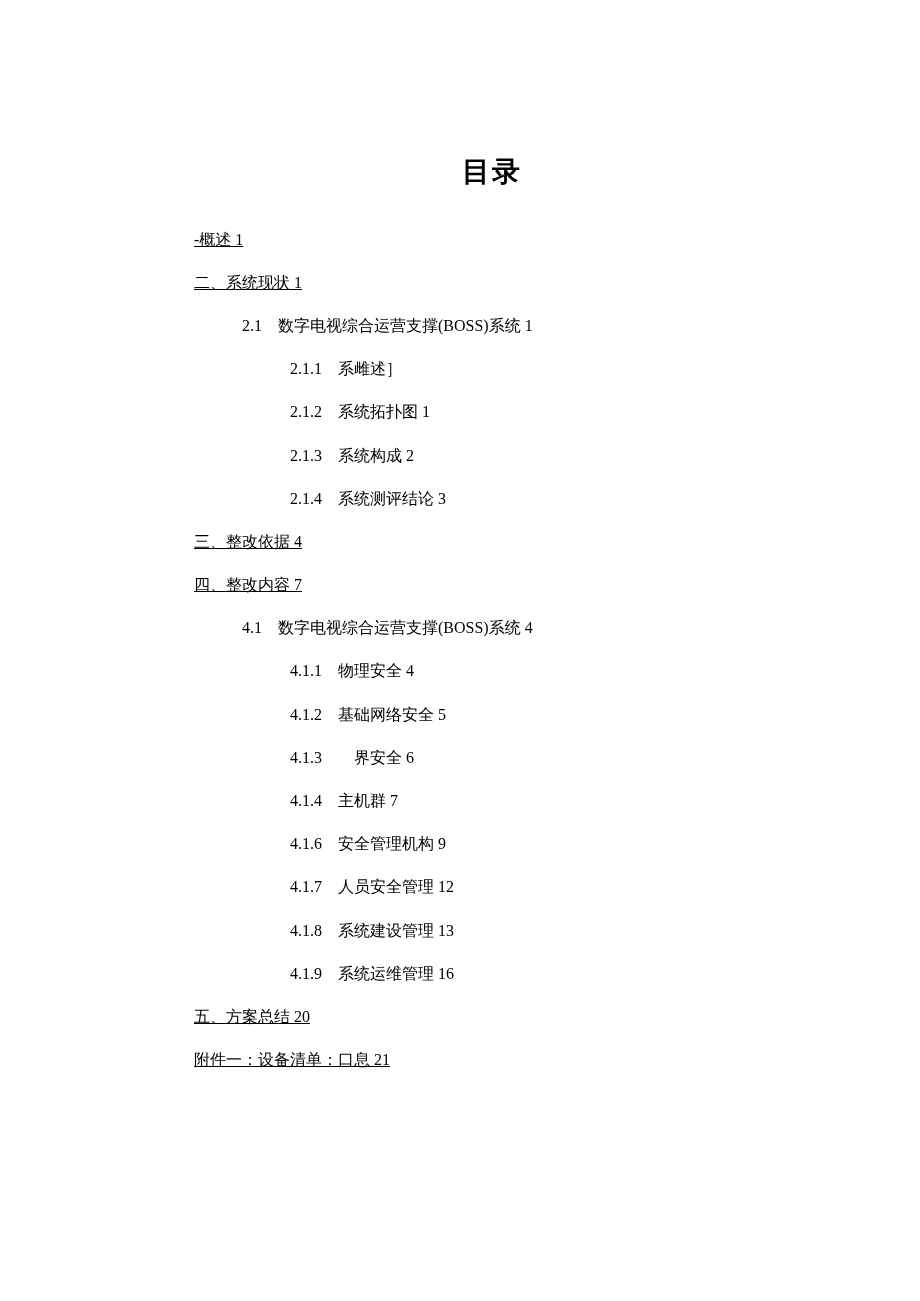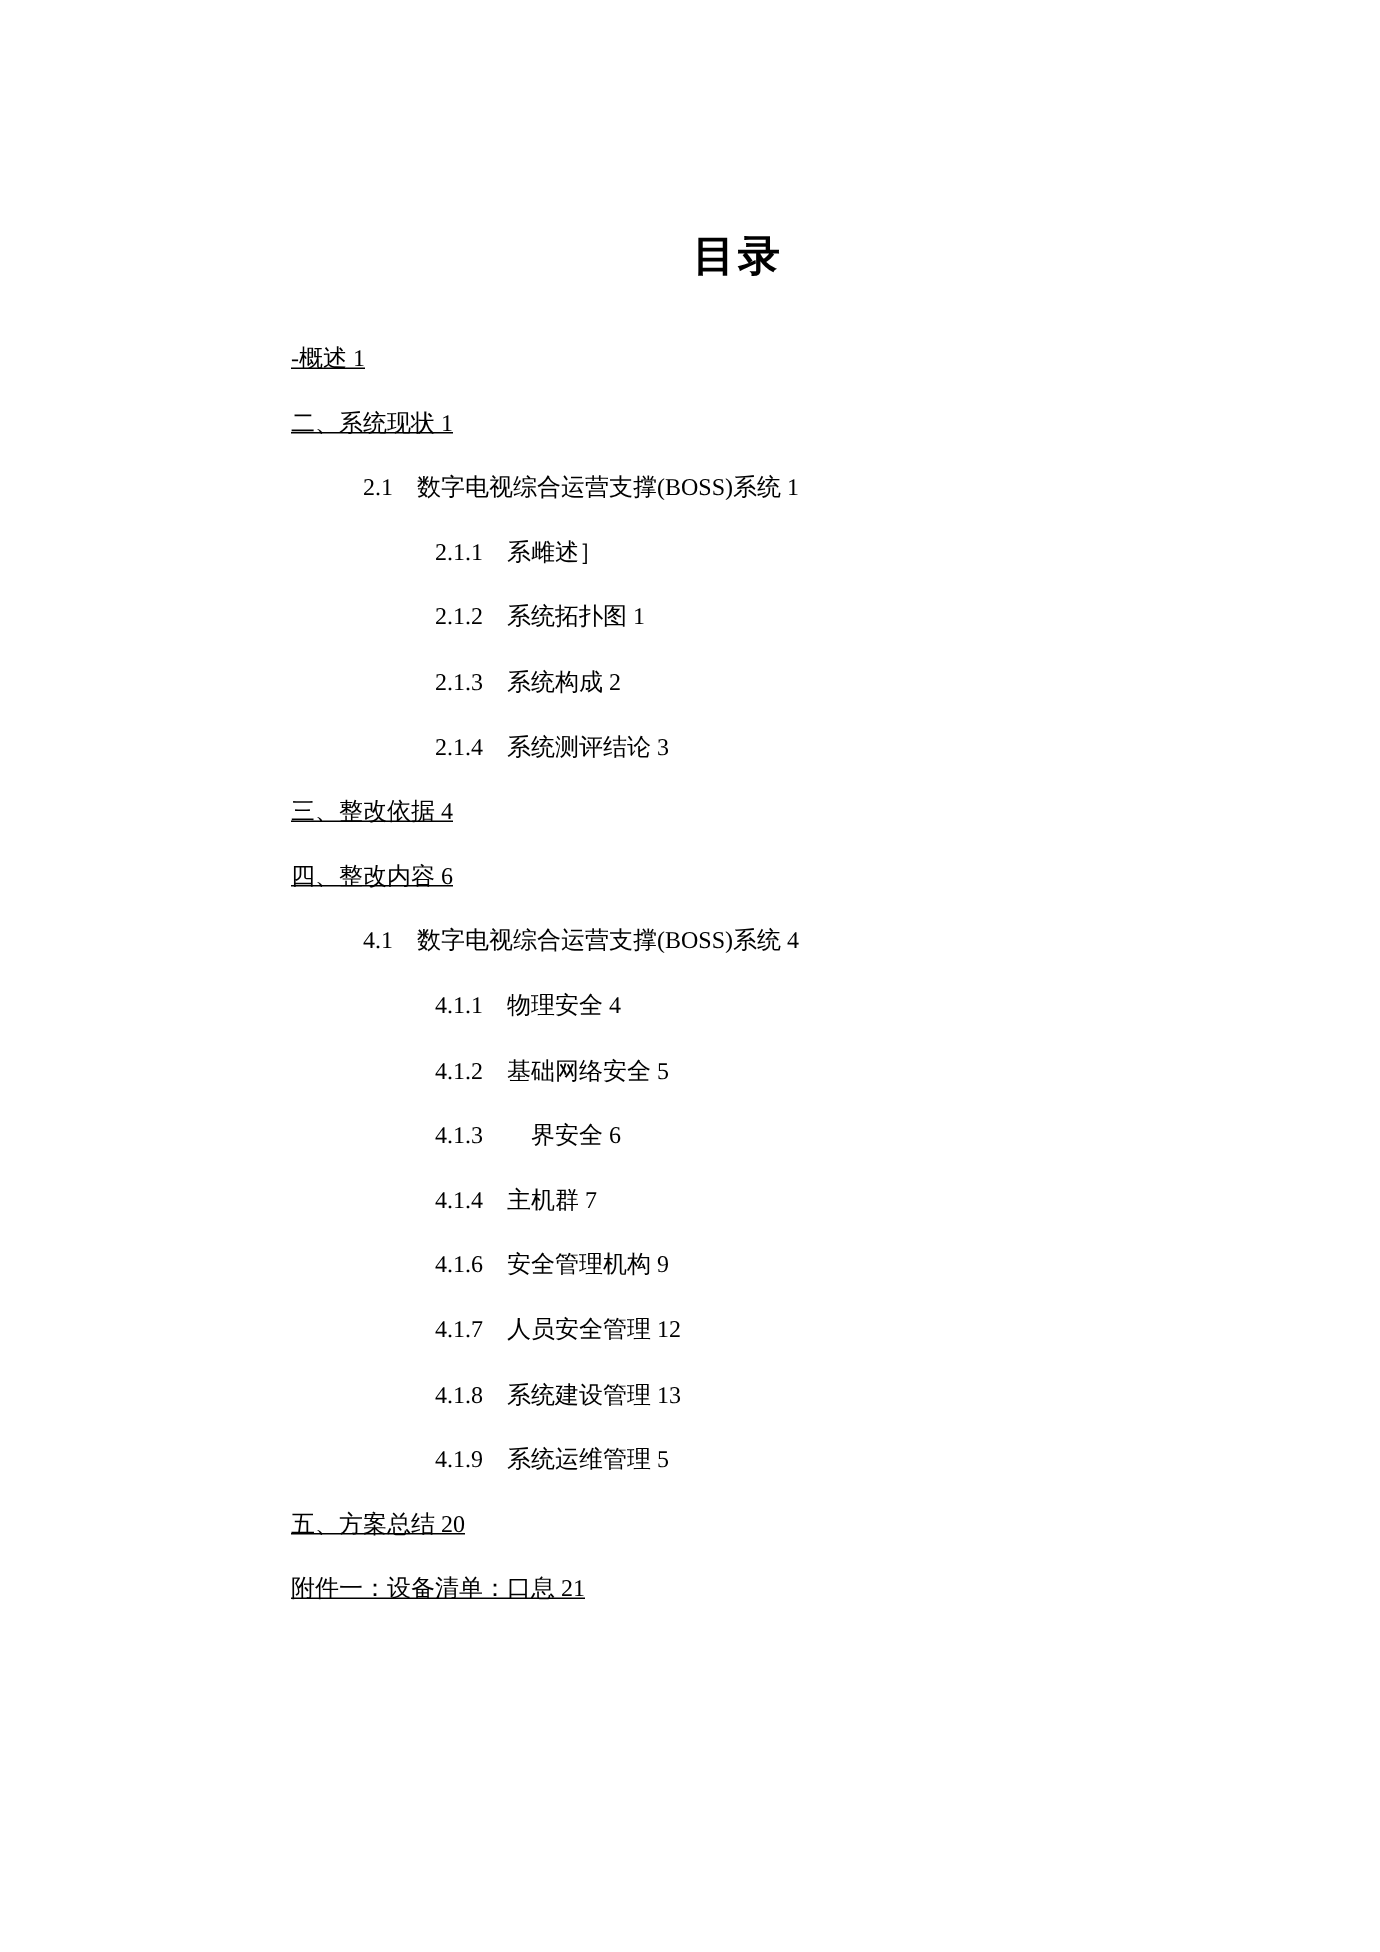--- a/index.html
+++ b/index.html
@@ -45,25 +45,25 @@
 
 <div id="toc-container">
     <div class="toc-line lvl-0">-概述 1</div>
     <div class="toc-line lvl-0">二、系统现状 1</div>
     <div class="toc-line lvl-1">2.1　数字电视综合运营支撑(BOSS)系统 1</div>
     <div class="toc-line lvl-2">2.1.1　系雌述］</div>
     <div class="toc-line lvl-2">2.1.2　系统拓扑图 1</div>
     <div class="toc-line lvl-2">2.1.3　系统构成 2</div>
     <div class="toc-line lvl-2">2.1.4　系统测评结论 3</div>
     <div class="toc-line lvl-0">三、整改依据 4</div>
-    <div class="toc-line lvl-0">四、整改内容 6</div>
+    <div class="toc-line lvl-0">四、整改内容 7</div>
     <div class="toc-line lvl-1">4.1　数字电视综合运营支撑(BOSS)系统 4</div>
     <div class="toc-line lvl-2">4.1.1　物理安全 4</div>
     <div class="toc-line lvl-2">4.1.2　基础网络安全 5</div>
     <div class="toc-line lvl-2">4.1.3　　界安全 6</div>
     <div class="toc-line lvl-2">4.1.4　主机群 7</div>
     <div class="toc-line lvl-2">4.1.6　安全管理机构 9</div>
     <div class="toc-line lvl-2">4.1.7　人员安全管理 12</div>
     <div class="toc-line lvl-2">4.1.8　系统建设管理 13</div>
-    <div class="toc-line lvl-2">4.1.9　系统运维管理 5</div>
+    <div class="toc-line lvl-2">4.1.9　系统运维管理 16</div>
     <div class="toc-line lvl-0">五、方案总结 20</div>
     <div class="toc-line lvl-0">附件一：设备清单：口息 21</div>
   </div>
 
 </body></html>

